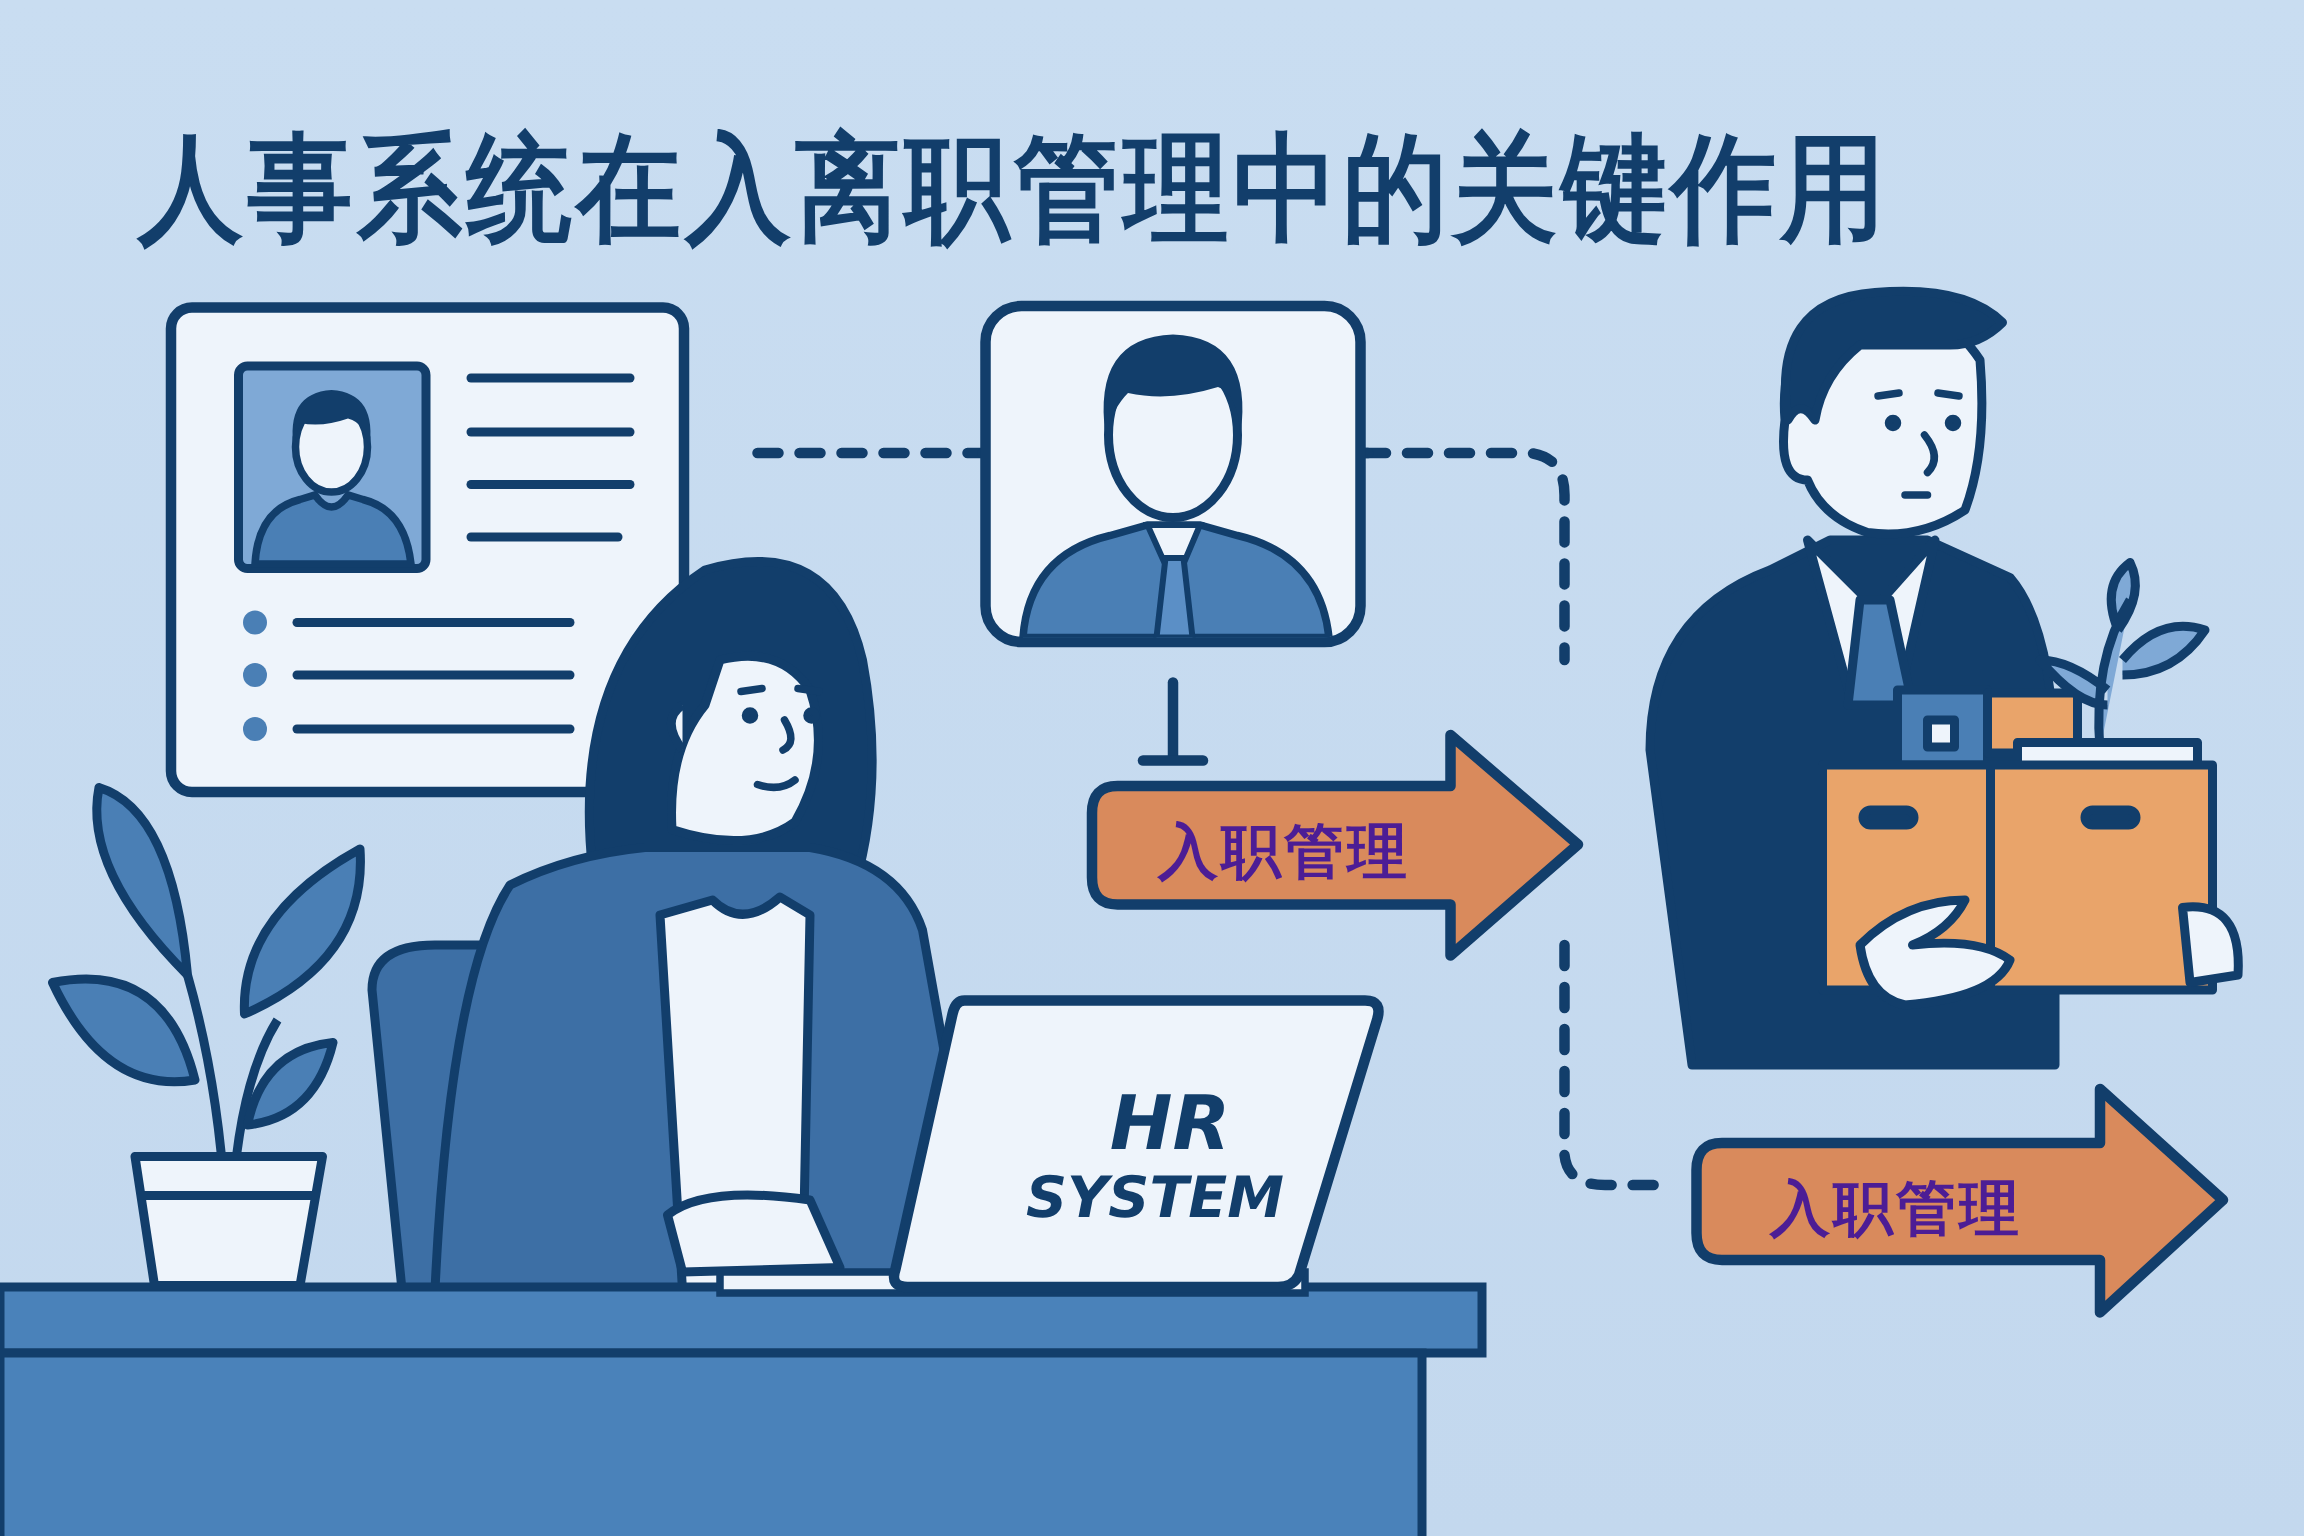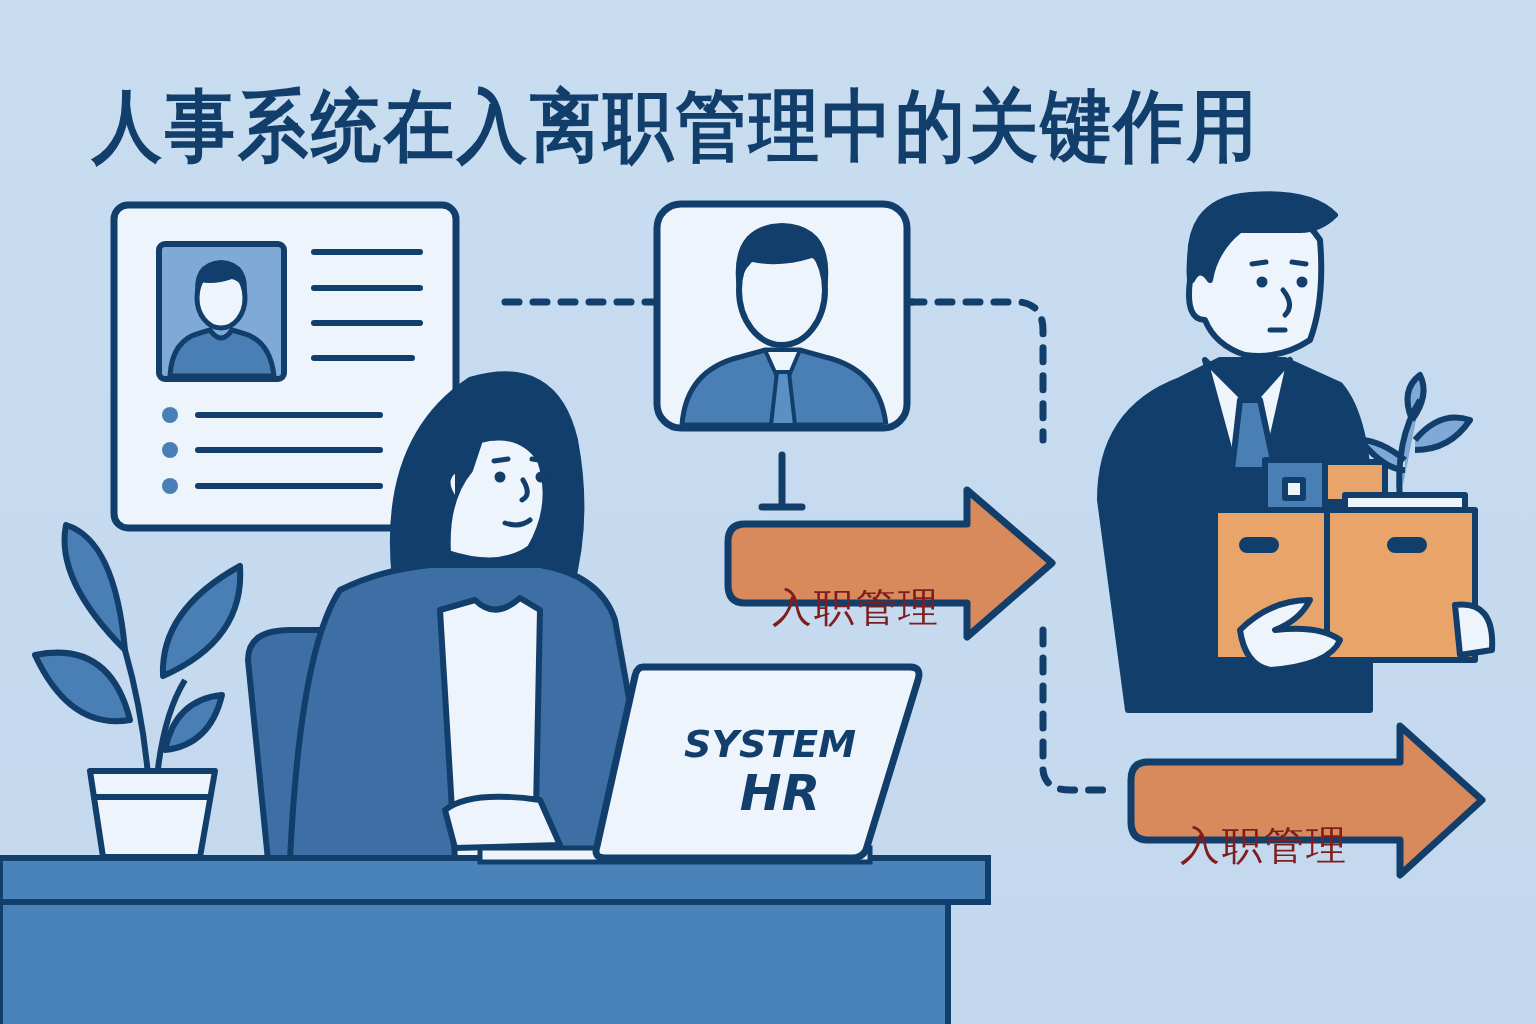--- a/index.html
+++ b/index.html
@@ -1,20 +1,20 @@
 <!DOCTYPE html>
 <html><head>
 <meta charset="utf-8">
 <style>
   html,body{margin:0;padding:0;}
   body{width:1536px;height:1024px;overflow:hidden;background:#c6dbf0;font-family:"DejaVu Sans","Liberation Sans",sans-serif;position:relative;}
   .bg{position:absolute;inset:0;background:linear-gradient(180deg,#c9ddf1 0%,#c3d8ee 100%);}
   .title{position:absolute;left:92px;top:72px;width:1420px;font-size:70px;font-weight:bold;color:#123e6b;letter-spacing:3px;line-height:96px;white-space:nowrap;transform:scaleY(1.12);transform-origin:top left;}
   svg.scene{position:absolute;left:0;top:0;}
-  .arrow-label{position:absolute;color:#7f1d1d;font-weight:normal;font-size:40px;letter-spacing:2px;white-space:nowrap;margin-top:40px;}
+  .arrow-label{position:absolute;color:#4c1d95;font-weight:bold;font-size:40px;letter-spacing:2px;white-space:nowrap;}
   .hr-text{position:absolute;color:#123e6b;font-weight:bold;font-style:italic;text-align:center;font-family:"DejaVu Sans","Liberation Sans",sans-serif;}
 </style>
 </head>
 <body>
 
 <div class="bg"></div>
 
 <div class="title">人事系统在入离职管理中的关键作用</div>
 
 <svg class="scene" width="1536" height="1024" viewBox="0 0 1536 1024">
@@ -137,18 +137,18 @@
     <path d="M1252 264 L1266 262"></path>
       <path d="M1292 262 L1306 264"></path>
     <circle cx="1262" cy="282" r="3" fill="#123e6b"></circle>
       <circle cx="1302" cy="282" r="3" fill="#123e6b"></circle>
     <path d="M1283 290 Q1295 305 1285 315"></path>
     <path d="M1270 330 L1285 330"></path>
   </g>
 </svg>
 
 <div class="hr-text" style="left:700px;top:722px;width:160px;">
+  <div style="font-size:50px;line-height:54px;">HR</div>
   <div style="font-size:38px;line-height:44px;margin-left:-20px;">SYSTEM</div>
-  <div style="font-size:50px;line-height:54px;">HR</div>
 </div>
 
 <div class="arrow-label" style="left:772px;top:540px;">入职管理</div>
 <div class="arrow-label" style="left:1180px;top:778px;">入职管理</div>
 
 </body></html>

